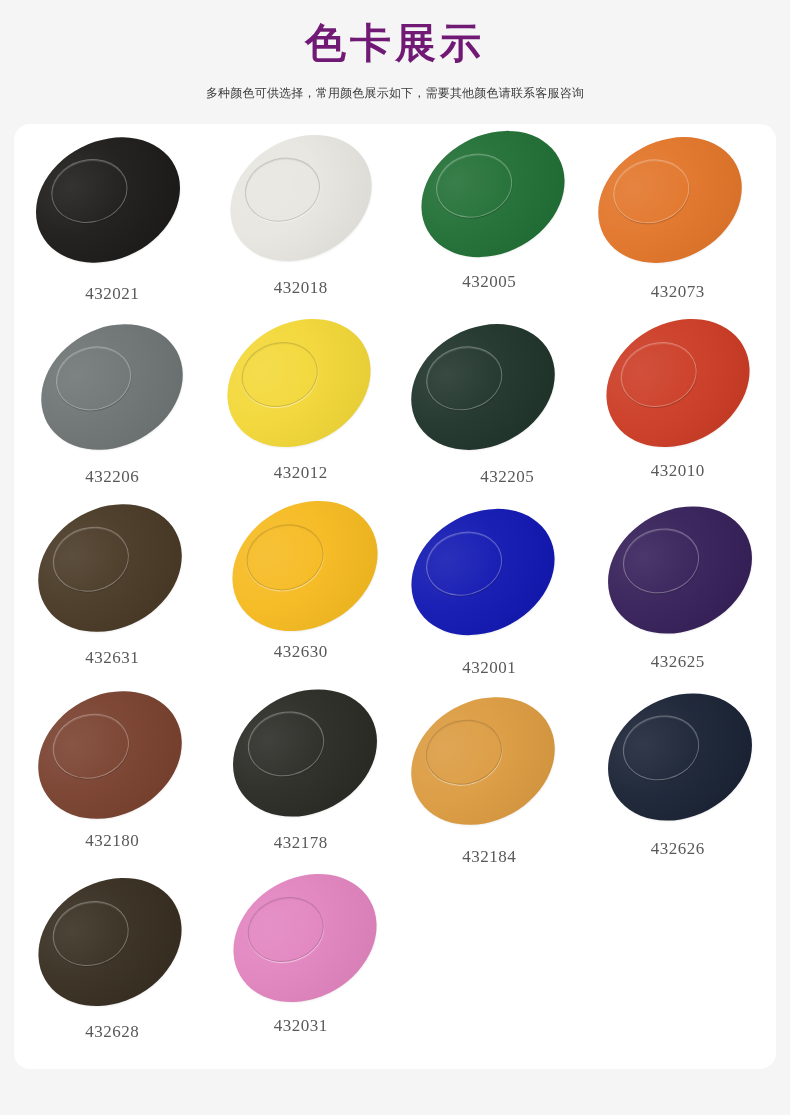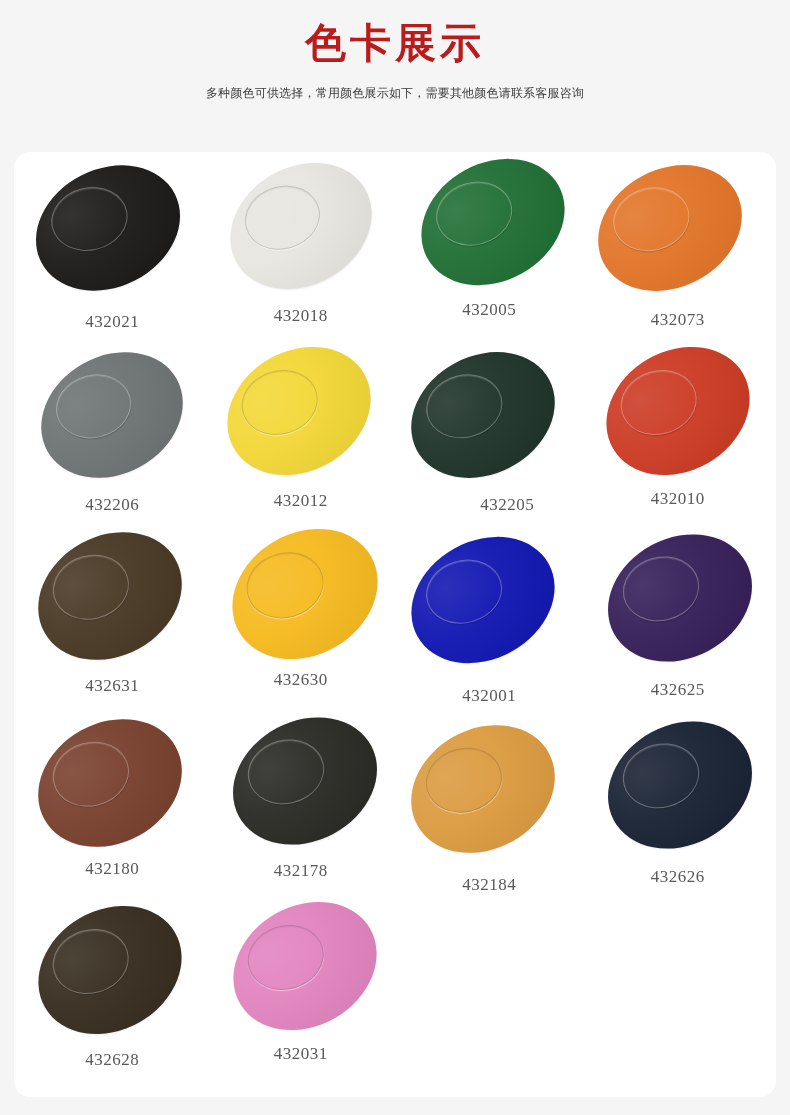--- a/index.html
+++ b/index.html
@@ -23,39 +23,39 @@
 
   
   .header {
     padding-top: 18px;
     text-align: center;
   }
   .page-title {
     font-family: "Liberation Sans", sans-serif;
     font-size: 41px;
     font-weight: 700;
-    color: #b91c1c;
+    color: #701a75;
     letter-spacing: 4px;
     line-height: 1.25;
     margin: 0;
   }
   .page-subtitle {
     margin: 16px 0 0 0;
     font-family: "Liberation Sans", sans-serif;
     font-size: 12px;
     font-weight: 400;
     color: #3a3a3a;
     letter-spacing: 0.2px;
   }
 
   
   .swatch-card {
     position: absolute;
     left: 14px;
-    top: 152px;
+    top: 124px;
     width: 762px;
     height: 945px;
     background: #ffffff;
     border-radius: 16px;
     box-sizing: border-box;
     overflow: hidden;
   }
 
   .swatch-grid {
     display: grid;

